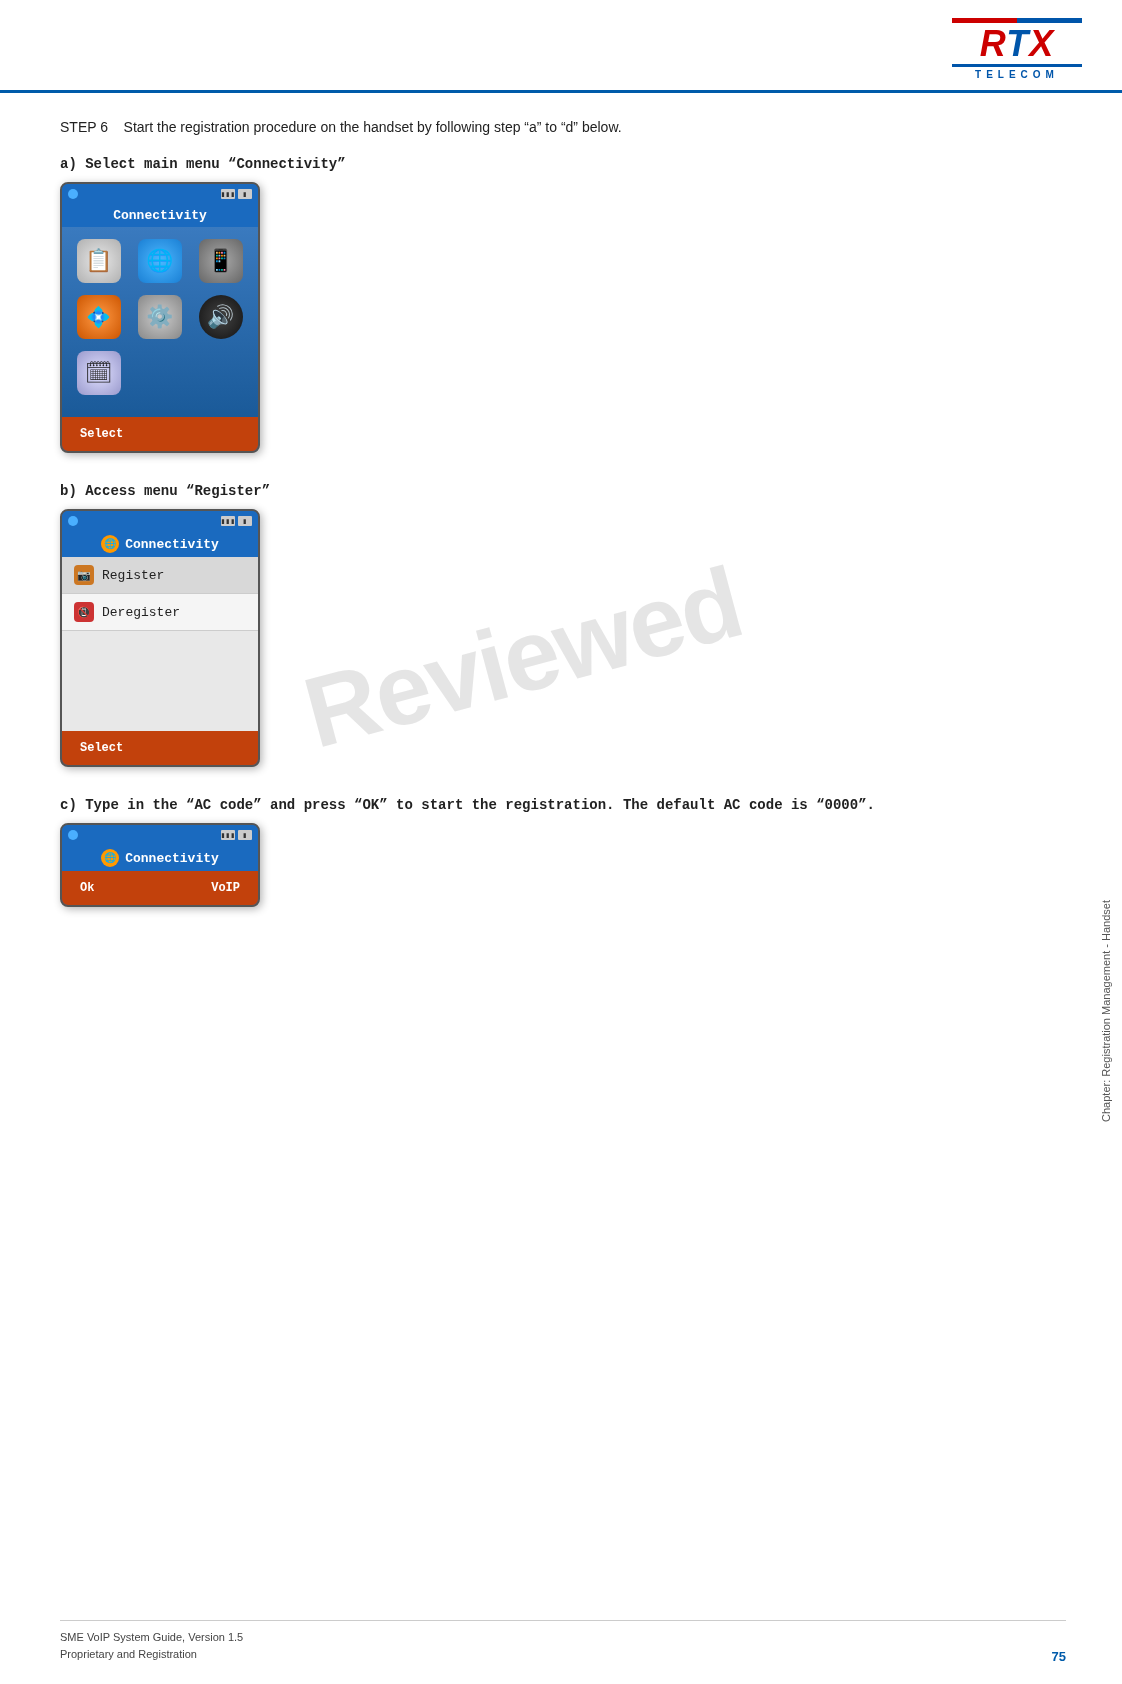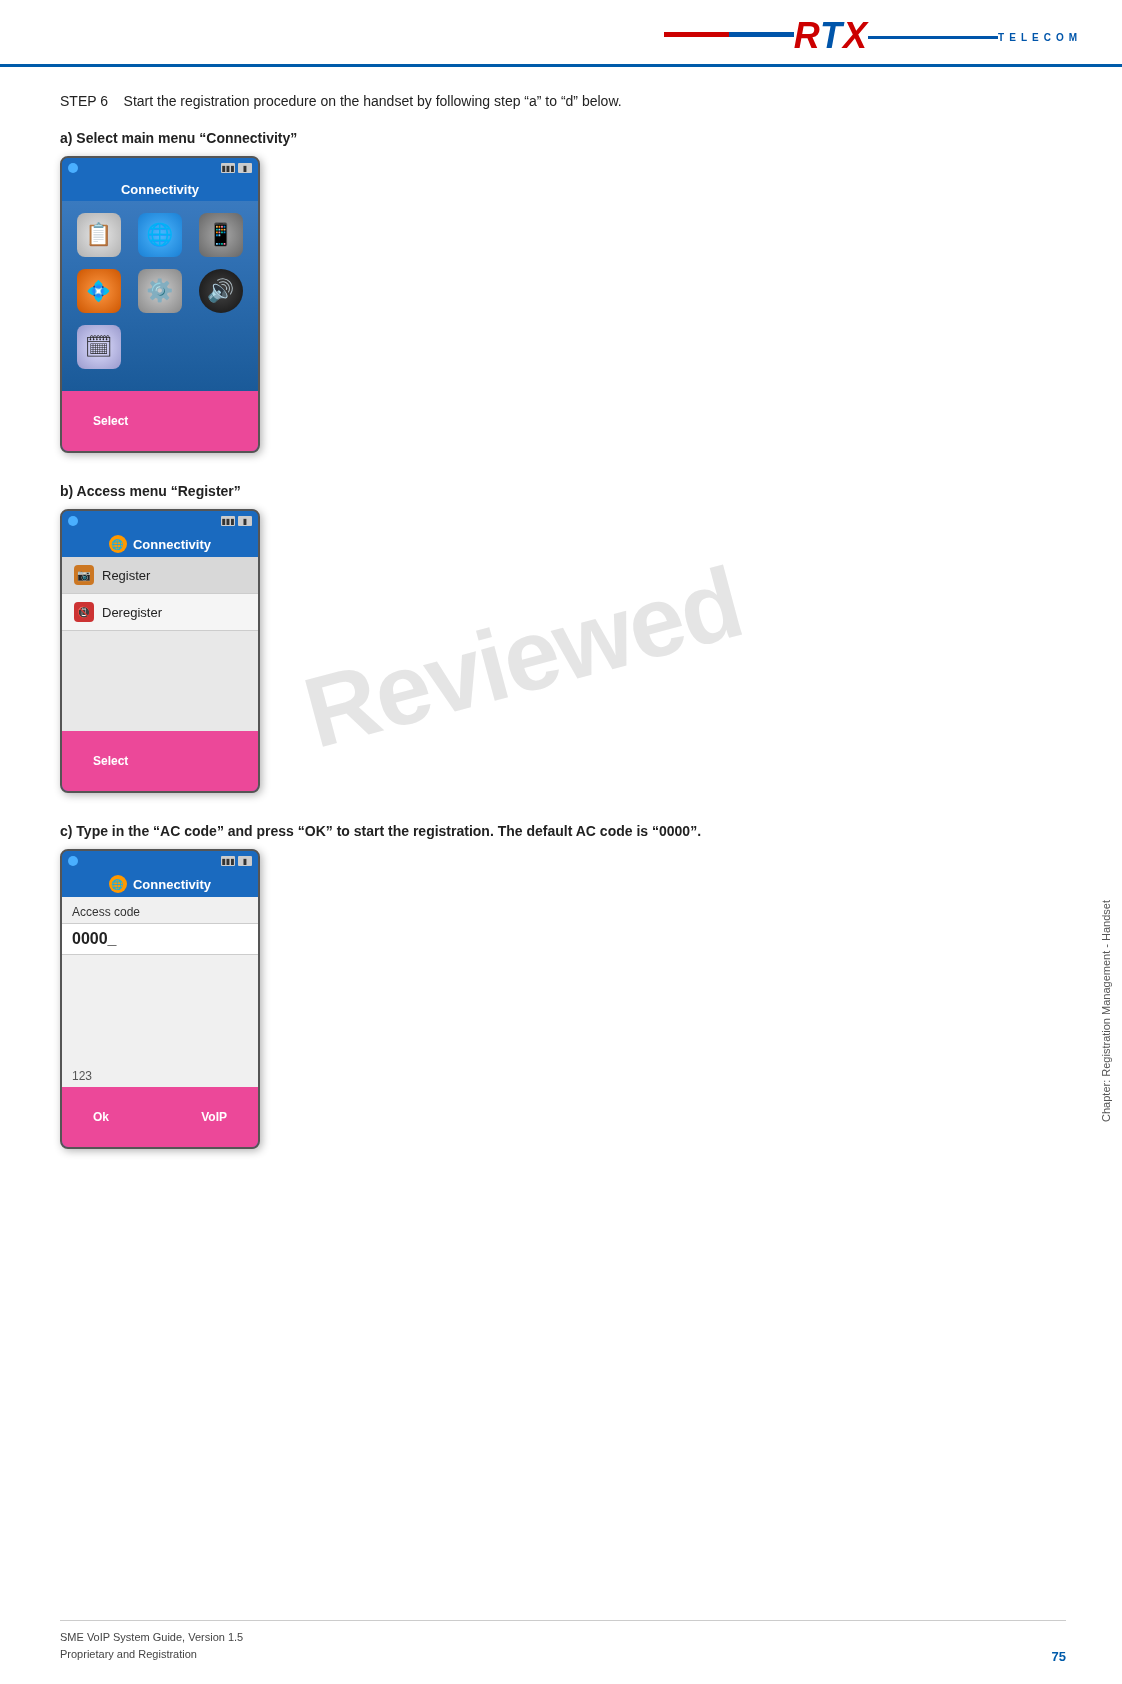--- a/index.html
+++ b/index.html
@@ -31,20 +31,21 @@
       font-size: 14px;
       margin-bottom: 18px;
       line-height: 1.5;
     }
     .step-heading .step-label {
       font-weight: 400;
     }
 
     .sub-step {
       margin-bottom: 30px;
+      font-family: Liberation Mono, monospace;
     }
     .sub-step-label {
       font-size: 14px;
       font-weight: bold;
       margin-bottom: 10px;
     }
     .sub-step-label .letter {
       font-weight: 900;
     }
 
@@ -143,26 +144,26 @@
     .icon-contacts { background: radial-gradient(circle, #e8e8e8, #b0b0b0); }
     .icon-network { background: radial-gradient(circle, #4db8ff, #1a7fd4); }
     .icon-phone-device { background: radial-gradient(circle, #aaaaaa, #666); }
     .icon-media { background: radial-gradient(circle, #ff9944, #cc5500); }
     .icon-settings { background: radial-gradient(circle, #cccccc, #888); }
     .icon-sound { background: radial-gradient(circle, #444, #111); border-radius: 50%; }
     .icon-calendar { background: radial-gradient(circle, #e0e0ff, #9999cc); }
 
     
     .phone-bottom-bar {
-      background: #ec4899;
+      background: #c2410c;
       color: white;
       text-align: right;
       font-size: 12px;
       font-weight: bold;
-      padding: 23px;
+      padding: 10px;
       display: flex;
       justify-content: space-between;
       align-items: center;
     }
     .bottom-btn {
       color: white;
       font-size: 12px;
       font-weight: bold;
       padding: 0 8px;
     }
@@ -274,20 +275,21 @@
     }
     .footer-page {
       font-size: 13px;
       color: #005baa;
       font-weight: bold;
     }
 
     
     .rtx-logo-container {
       display: flex;
+      flex-direction: column;
       align-items: center;
     }
     .rtx-top-bar {
       width: 130px;
       height: 5px;
       background: linear-gradient(to right, #cc0000 50%, #0055aa 50%);
       margin-bottom: 3px;
     }
     .rtx-letters {
       font-size: 36px;
@@ -443,26 +445,20 @@
           <div class="status-bar-icon">▮▮▮</div>
           <div class="status-bar-icon">▮</div>
         </div>
       </div>
 
       <div class="phone-title-bar">
         <div class="phone-title-icon">🌐</div>
         <span>Connectivity</span>
       </div>
 
-      <div class="screen-c-body">
-        <div class="access-code-label">Access code</div>
-        <div class="access-code-input">0000_</div>
-        <div class="access-code-spacer"></div>
-        <div class="access-code-123">123</div>
-      </div>
 
       <div class="phone-bottom-bar">
         <span class="bottom-btn">Ok</span>
         <span class="bottom-btn">VoIP</span>
       </div>
     </div>
   </div>
 
 </div>
 

